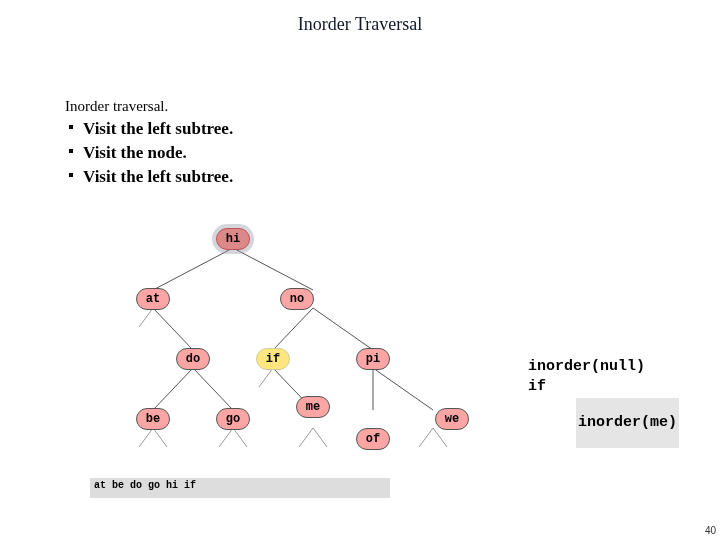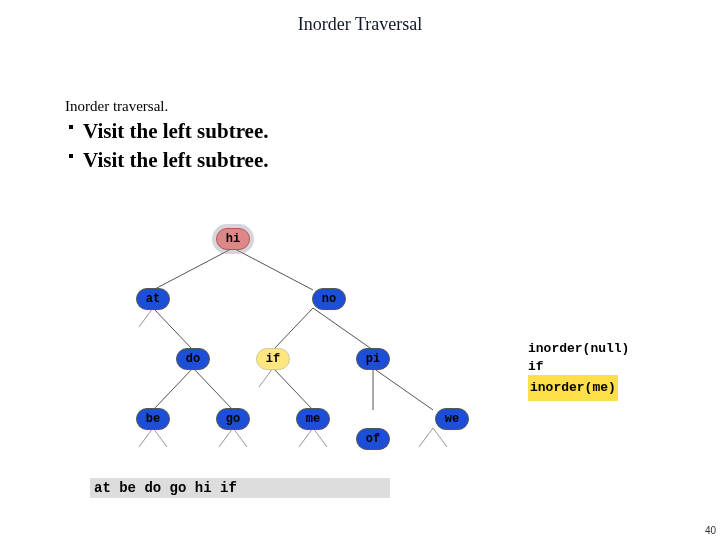--- a/index.html
+++ b/index.html
@@ -25,21 +25,21 @@
   }
   .heading {
     font-size: 15px;
     color: #000;
   }
   .bullets {
     margin-top: 2px;
     padding-left: 18px;
   }
   .bullet {
-    font-size: 21px;
+    font-size: 17px;
     line-height: 1.4;
     position: relative;
     font-weight: bold;
   }
   .bullet::before {
     content: "";
     position: absolute;
     left: -14px;
     top: 8px;
     width: 4px;
@@ -53,65 +53,66 @@
     width: 720px;
     height: 540px;
     pointer-events: none;
   }
   .node {
     position: absolute;
     width: 34px;
     height: 22px;
     border: 1px solid #555;
     border-radius: 11px;
-    background: #1d4ed8;
+    background: #fca5a5;
     font-family: 'Courier New', monospace;
     font-size: 12px;
     font-weight: bold;
     text-align: center;
     line-height: 20px;
     color: #000;
   }
   .node.highlight-red {
     background: #d88;
     border-color: #b55;
     box-shadow: 0 0 0 4px rgba(150,150,170,0.4);
   }
   .node.highlight-yellow {
     background: #ffe680;
     border-color: #cc9;
   }
   .side-code {
     position: absolute;
     left: 528px;
-    top: 340px;
+    top: 357px;
     font-family: 'Courier New', monospace;
-    font-size: 13px;
+    font-size: 15px;
     font-weight: bold;
     line-height: 1.35;
   }
   .side-code .hl {
-    background: #fde047;
+    background: #e5e5e5;
     display: inline-block;
-    padding: 4px 2px;
+    padding: 15px 2px;
+    margin-left: 48px;
   }
   .output-bar {
     position: absolute;
     left: 90px;
     top: 478px;
     width: 300px;
     height: 20px;
     background: #ddd;
   }
   .output-text {
     position: absolute;
     left: 94px;
     top: 480px;
     font-family: 'Courier New', monospace;
-    font-size: 14px;
+    font-size: 10px;
     font-weight: bold;
   }
   .pagenum {
     position: absolute;
     right: 4px;
     bottom: 4px;
     font-size: 10px;
     color: #333;
     font-family: Arial, sans-serif;
   }
@@ -123,20 +124,21 @@
 </style>
 </head>
 <body>
 
 <div class="title">Inorder Traversal</div>
 
 <div class="content">
   <div class="heading">Inorder traversal.</div>
   <div class="bullets">
     <div class="bullet">Visit the left subtree.</div>
+    <div class="bullet">Visit the node.</div>
     <div class="bullet">Visit the left subtree.</div>
   </div>
 </div>
 
 <svg class="edges">
     <line x1="233" y1="248" x2="153" y2="290" stroke="#555" stroke-width="1"></line>
     <line x1="233" y1="248" x2="313" y2="290" stroke="#555" stroke-width="1"></line>
     <line x1="153" y1="308" x2="193" y2="350" stroke="#555" stroke-width="1"></line>
     <line x1="313" y1="308" x2="273" y2="350" stroke="#555" stroke-width="1"></line>
     <line x1="313" y1="308" x2="373" y2="350" stroke="#555" stroke-width="1"></line>
@@ -154,27 +156,27 @@
     <line x1="313" y1="428" x2="299" y2="447" stroke="#999" stroke-width="1"></line>
     <line x1="313" y1="428" x2="327" y2="447" stroke="#999" stroke-width="1"></line>
     <line x1="373" y1="428" x2="359" y2="447" stroke="#999" stroke-width="1"></line>
     <line x1="373" y1="428" x2="387" y2="447" stroke="#999" stroke-width="1"></line>
     <line x1="433" y1="428" x2="419" y2="447" stroke="#999" stroke-width="1"></line>
     <line x1="433" y1="428" x2="447" y2="447" stroke="#999" stroke-width="1"></line>
   </svg>
 <div class="tree" id="tree">
     <div class="node highlight-red" style="left: 216px; top: 228px;">hi</div>
     <div class="node" style="left: 136px; top: 288px;">at</div>
-    <div class="node" style="left: 312px; top: 288px;">no</div>
+    <div class="node" style="left: 280px; top: 288px;">no</div>
     <div class="node" style="left: 176px; top: 348px;">do</div>
     <div class="node highlight-yellow" style="left: 256px; top: 348px;">if</div>
     <div class="node" style="left: 356px; top: 348px;">pi</div>
     <div class="node" style="left: 136px; top: 408px;">be</div>
     <div class="node" style="left: 216px; top: 408px; text-align: center;">go</div>
-    <div class="node" style="left: 296px; top: 408px;">me</div>
+    <div class="node" style="left: 296px; top: 396px;">me</div>
     <div class="node" style="left: 356px; top: 428px;">of</div>
     <div class="node" style="left: 435px; top: 408px;">we</div>
   </div>
 
 <div class="side-code">
   <div>inorder(null)</div>
   <div>if</div>
   <div><span class="hl">inorder(me)</span></div>
 </div>
 

